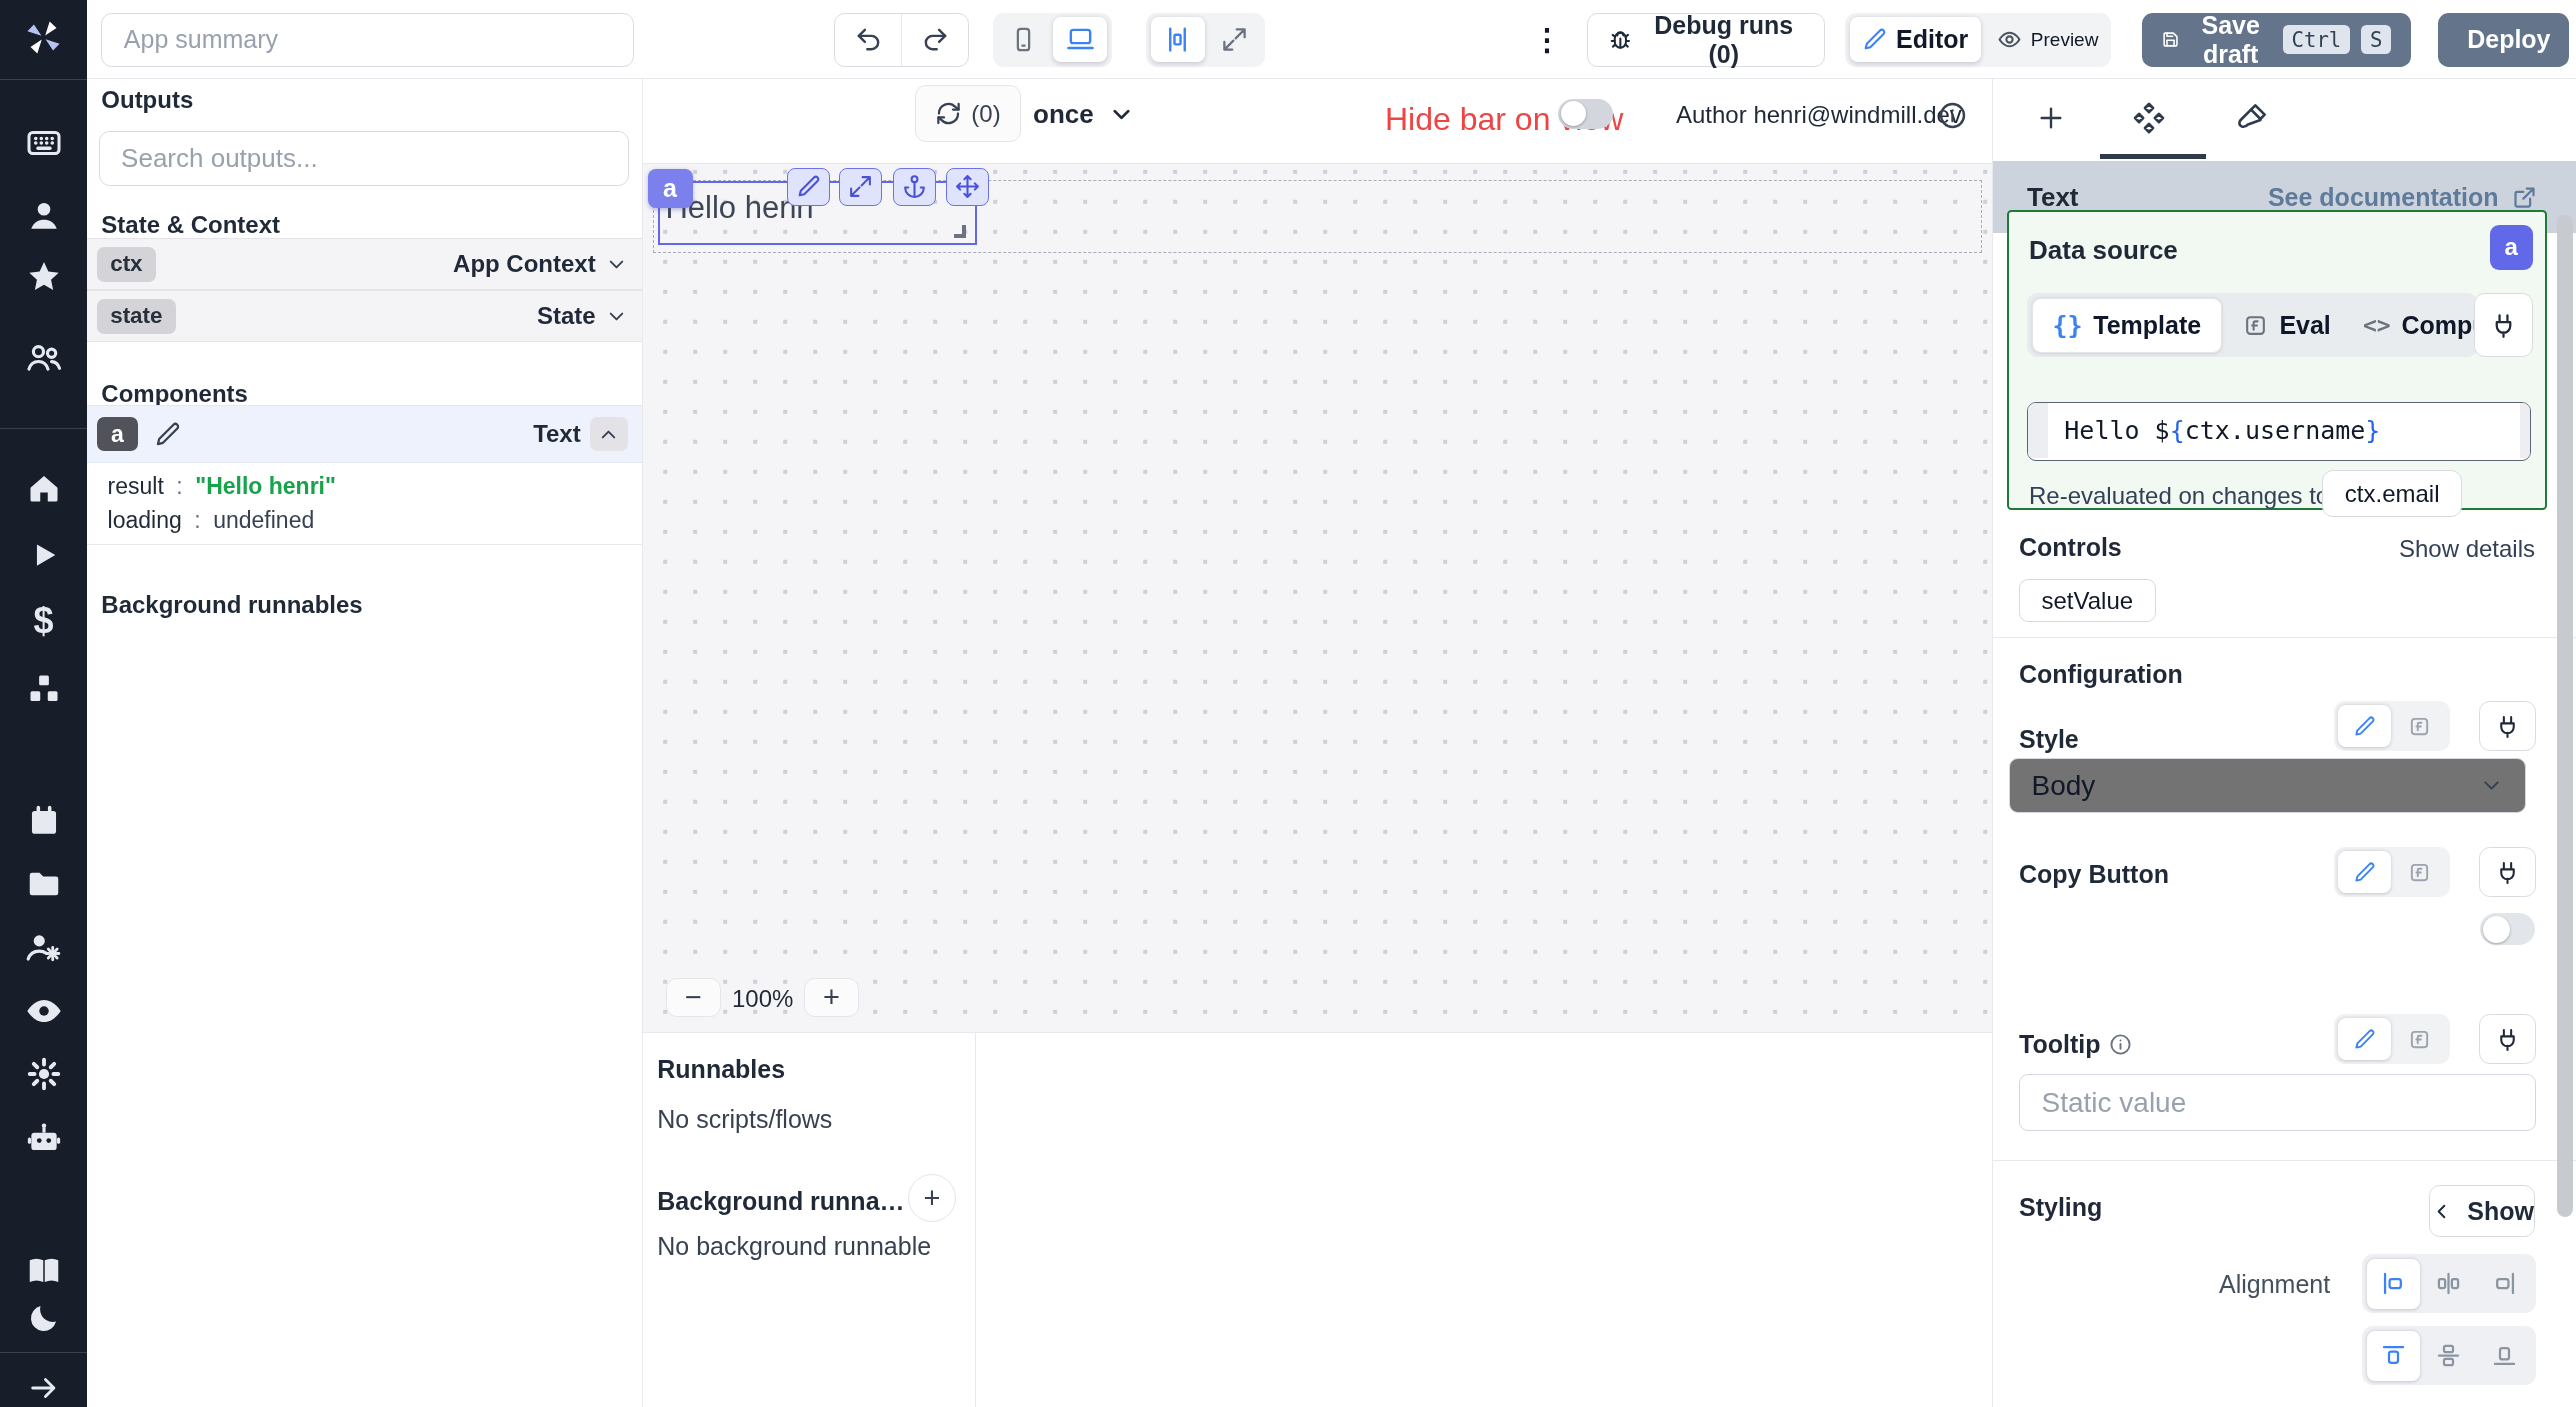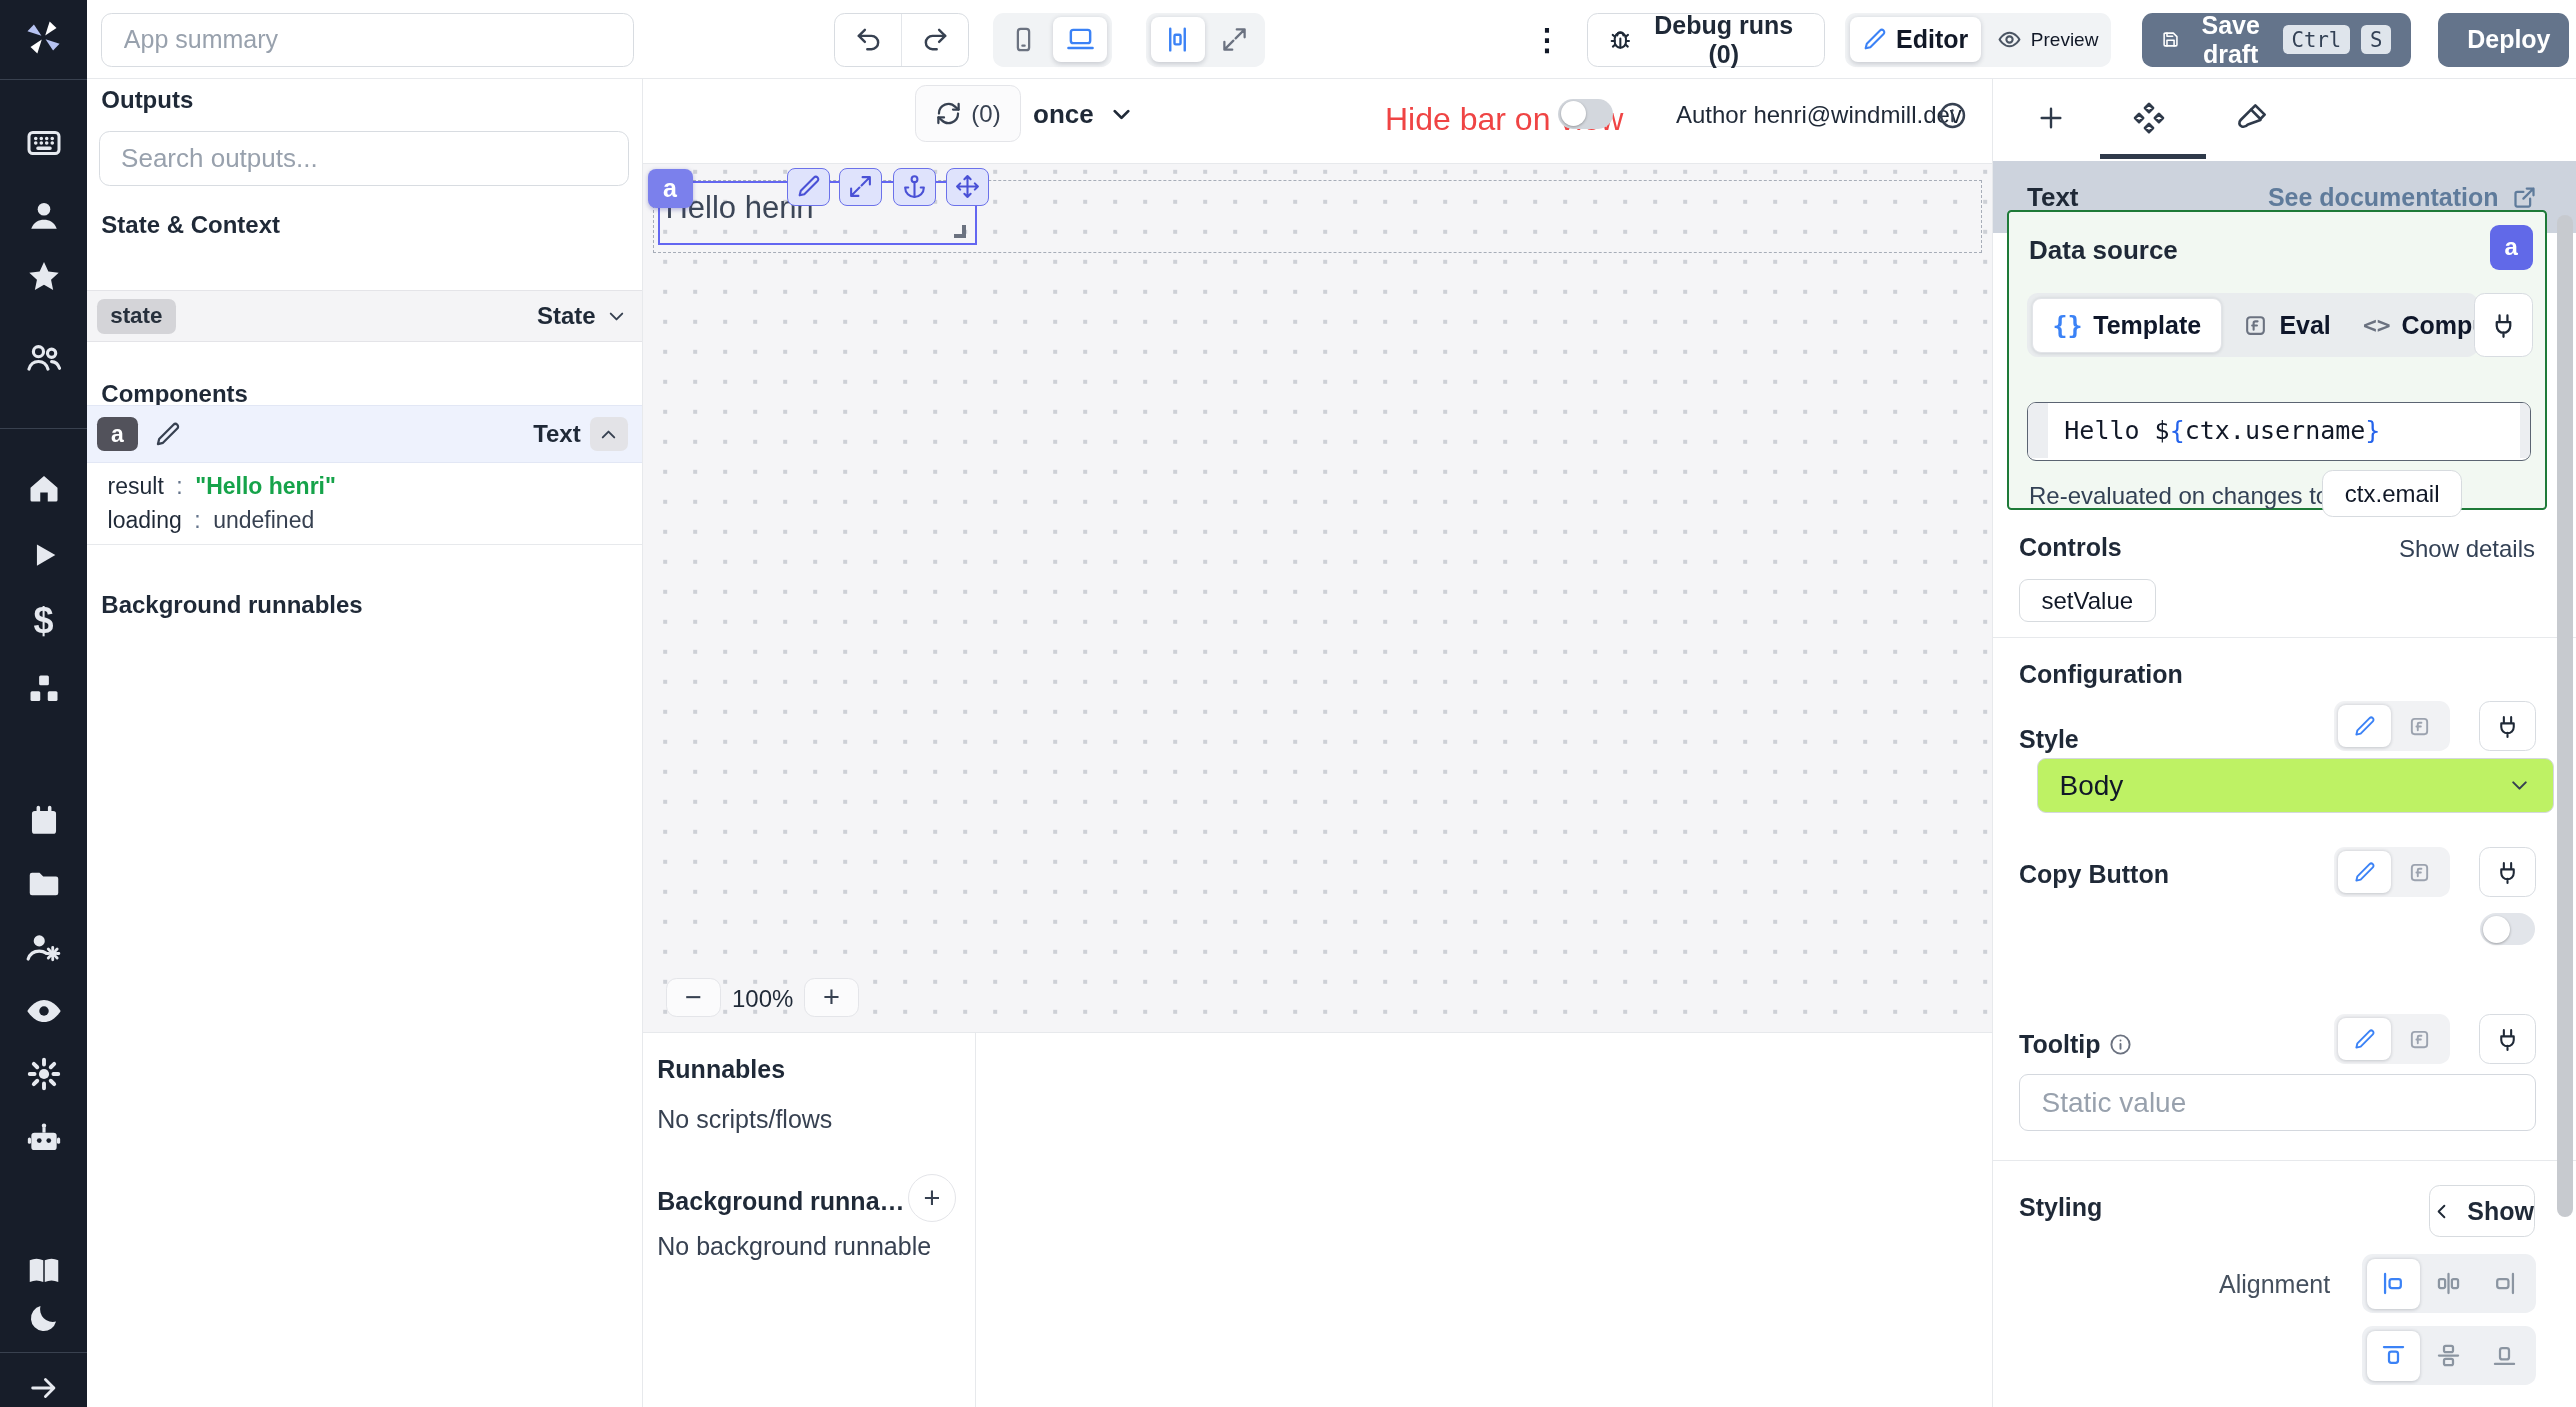--- a/index.html
+++ b/index.html
@@ -51,21 +51,21 @@
   #bottompanels { position:absolute; left:0; top:953px; width:1349px; height:376px; background:#fff; border-top:0.9px solid #e7e9ec; }
 
   
   #rightpanel { left:1992px; top:79px; width:584px; height:1329px; background:#fff; border-left:1.8px solid #e7e9ec; }
   .rp-tab { position:absolute; top:19.7px; width:39px; height:39px; color:#2f3a4a; display:flex; align-items:center; justify-content:center; cursor:pointer; }
   .rp-h { font-size:25px; font-weight:700; color:#1f2937; }
   .ctlgroup { position:absolute; width:116px; height:50px; background:#f1f2f4; border-radius:10.7px; display:flex; padding:3.6px; gap:1.8px; }
   .ctlgroup .cbtn { flex:1; border-radius:8px; display:flex; align-items:center; justify-content:center; color:#9ca3af; cursor:pointer; }
   .ctlgroup .cbtn.active { background:#fff; box-shadow:0 0.9px 3.6px rgba(15,23,42,.2); color:#3b82f6; }
   .plugbtn { position:absolute; width:57px; height:50px; background:#fff; border:1.8px solid #d8dce1; border-radius:10.7px; color:#1f2937; display:flex; align-items:center; justify-content:center; cursor:pointer; }
-  .selectbox { position:absolute; left:44px; width:517px; height:55px; border:1.8px solid #d4d8de; border-radius:9px; background:#bef264; display:flex; align-items:center; padding:0 21.5px; font-size:28px; color:#111827; cursor:pointer; }
+  .selectbox { position:absolute; left:16px; width:517px; height:55px; border:1.8px solid #d4d8de; border-radius:9px; background:#737373; display:flex; align-items:center; padding:0 21.5px; font-size:28px; color:#111827; cursor:pointer; }
   .txtinput { position:absolute; left:26px; width:517px; height:57px; border:1.8px solid #d4d8de; border-radius:9px; padding:0 21.5px; font-size:28px; color:#1f2937; outline:none; font-family:inherit; }
   .txtinput::placeholder { color:#98a1ad; }
   .divider { position:absolute; left:0; width:584px; border-top:1.8px solid #e7e9ec; }
   .algroup { position:absolute; width:174px; height:59px; background:#eef0f3; border-radius:10.7px; display:flex; padding:4.5px; gap:1.8px; }
   .algroup .abtn { flex:1; border-radius:8px; display:flex; align-items:center; justify-content:center; color:#8b95a1; cursor:pointer; }
   .algroup .abtn.active { background:#fff; box-shadow:0 0.9px 3.6px rgba(15,23,42,.2); color:#3b82f6; }
   .mono { font-family:"DejaVu Sans Mono",monospace; }
 </style>
 </head>
 <body>
@@ -393,20 +393,29 @@
           <use href="#i-save"></use>
         </svg>
       <span>Deploy</span>
     </button>
   </header>
 
   <section id="leftpanel" class="abs">
     <div class="abs lp-h" style="left:14.3px; top:7.2px">Outputs</div>
     <input class="tb-input" style="left: 11.6px; top: 52px; width: 530px; height: 55px; font-size: 26px;" placeholder="Search outputs...">
     <div class="abs lp-h" style="left:14.3px; top:132px">State &amp; Context</div>
+    <div class="lp-row" style="top:159px">
+      <span class="badge-gray">ctx</span>
+      <span class="lp-type">
+          <span>App Context</span>
+        <svg class="ic stroke" width="23" height="23" style="color:#374151" viewBox="0 0 26 26">
+            <use href="#i-chevd"></use>
+          </svg>
+        </span>
+    </div>
     <div class="lp-row" style="top:211px">
       <span class="badge-gray">state</span>
       <span class="lp-type">
           <span>State</span>
         <svg class="ic stroke" width="23" height="23" style="color:#374151" viewBox="0 0 26 26">
             <use href="#i-chevd"></use>
           </svg>
         </span>
     </div>
     <div class="abs lp-h" style="left:14.3px; top:301px">Components</div>

